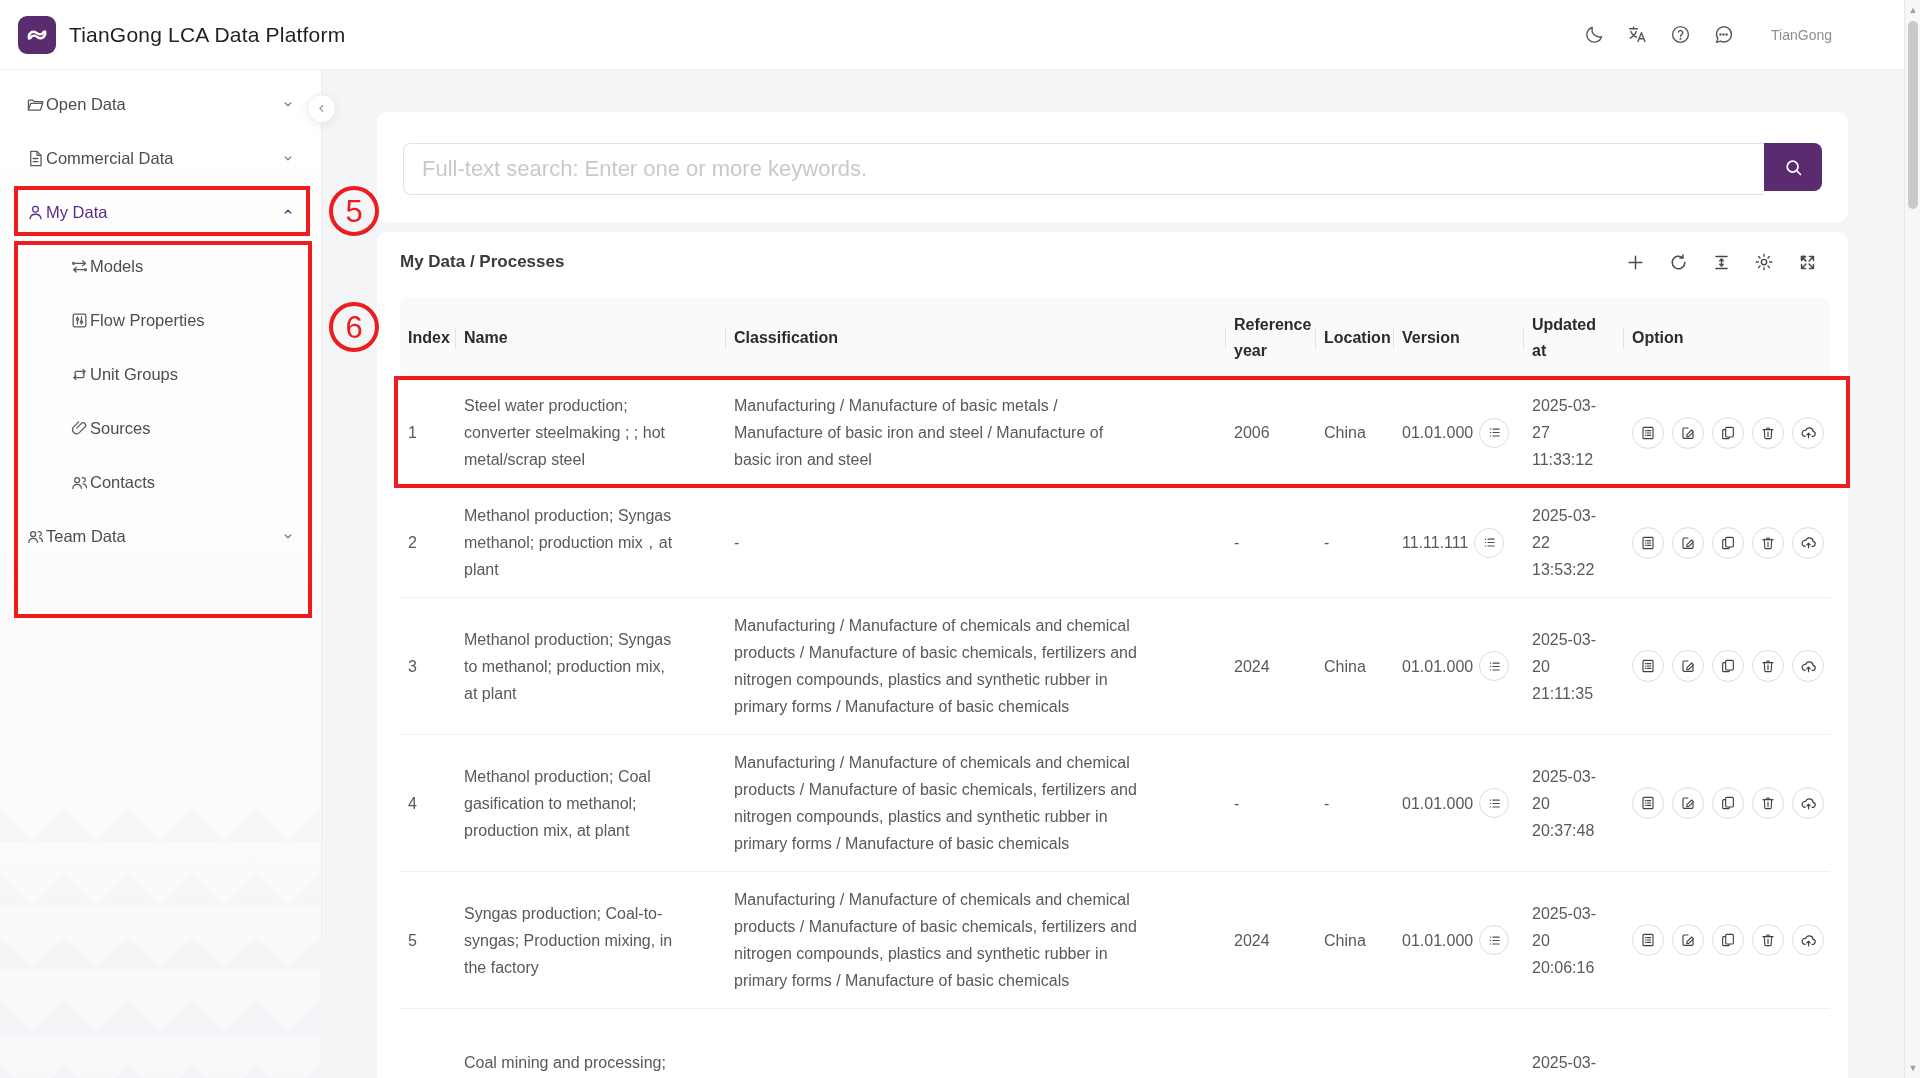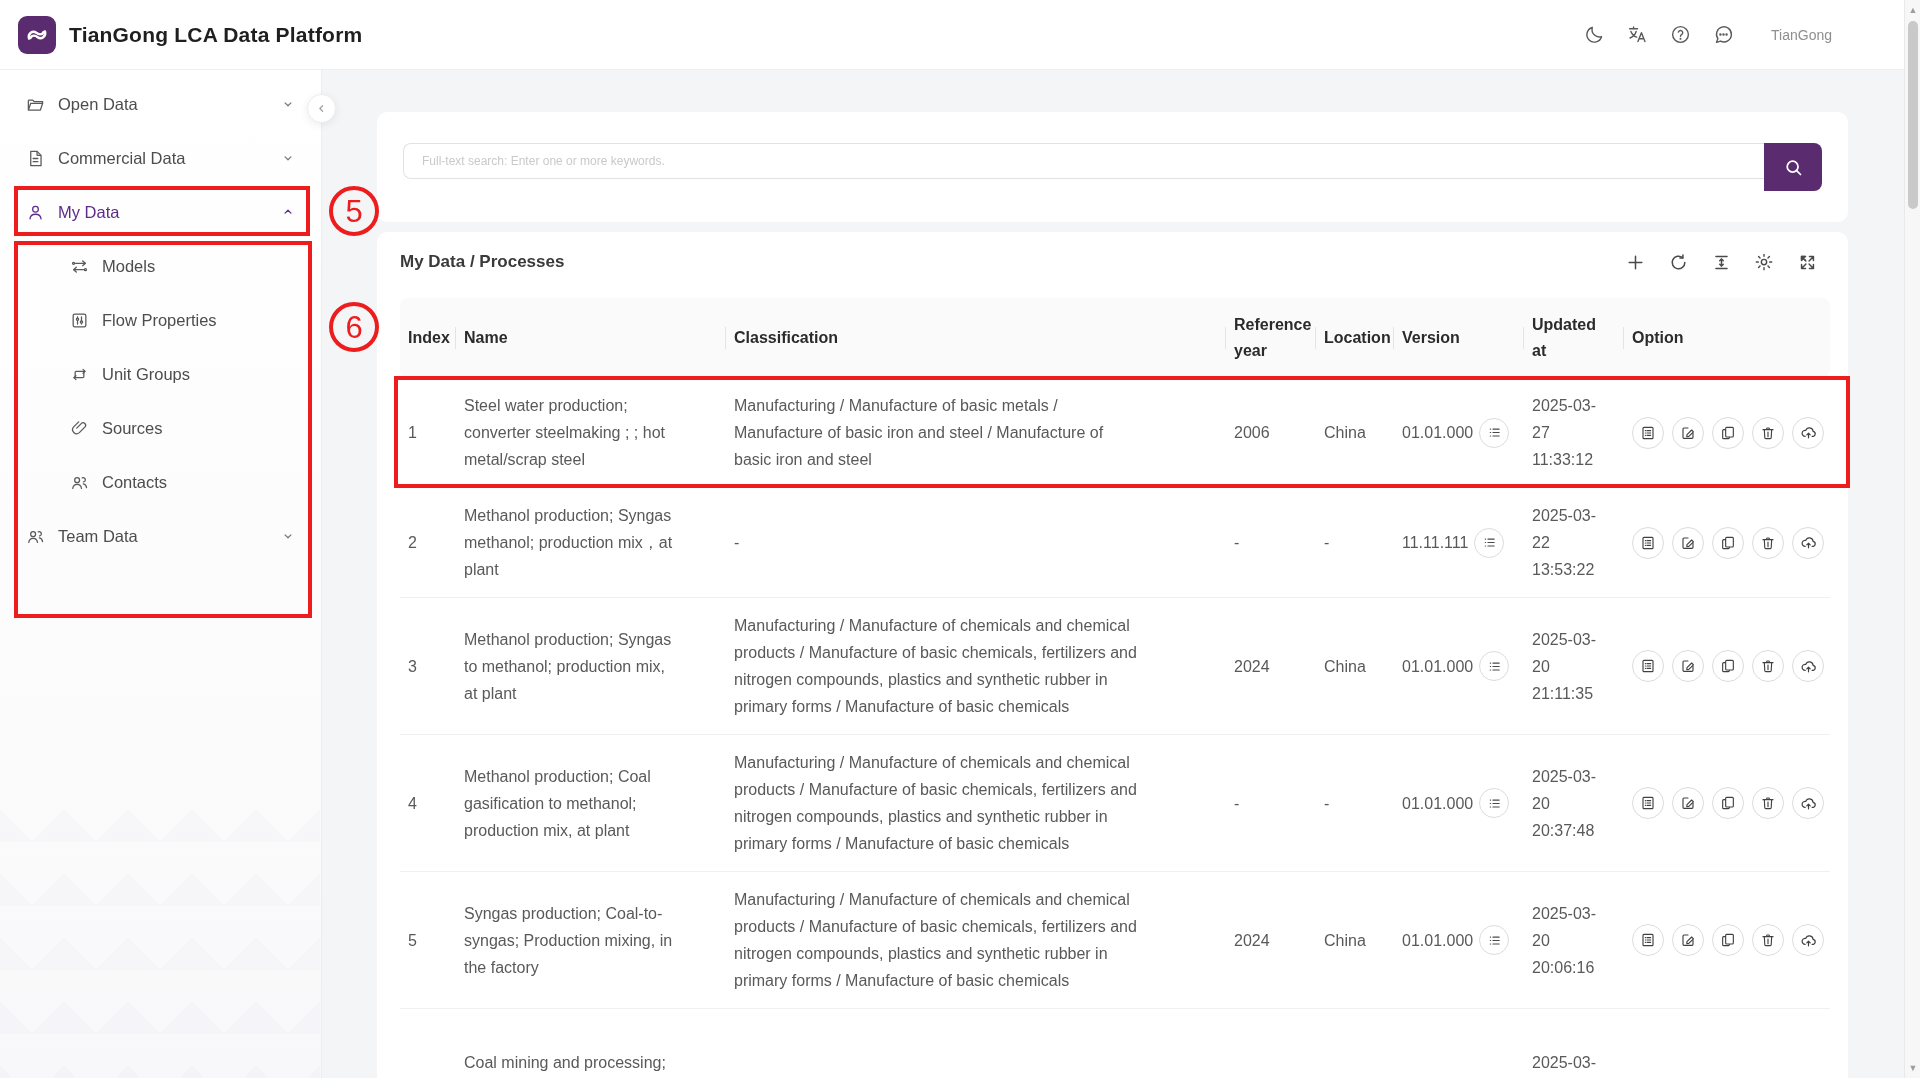--- a/index.html
+++ b/index.html
@@ -9,53 +9,53 @@
 html,body{width:1920px;height:1078px;overflow:hidden;background:#fff;
   font-family:"Liberation Sans",sans-serif;-webkit-font-smoothing:antialiased}
 svg{display:block}
 button{font-family:inherit}
 
 
 .topbar{height:70px;display:flex;align-items:center;padding:0 88px 0 18px;
   background:#fff;border-bottom:1px solid #f0f0f0;position:relative;z-index:5}
 .logo{width:38px;height:38px;border-radius:9px;background:var(--purple);
   display:flex;align-items:center;justify-content:center;cursor:pointer;flex:none}
-.app-title{margin-left:13px;font-size:21px;font-weight:700;color:#1f1f1f;letter-spacing:.2px}
+.app-title{margin-left:13px;font-size:21px;font-weight:400;color:#1f1f1f;letter-spacing:.2px}
 .topbar-right{margin-left:auto;display:flex;align-items:center;gap:21px;color:#595959}
 .top-icon{width:22px;height:22px;display:flex;align-items:center;justify-content:center;cursor:pointer;color:#595959}
 .username{color:#8f8f8f;font-size:14px;margin-left:16px;cursor:pointer}
 
 
 .layout{display:flex;height:1008px}
 .sidebar{width:322px;flex:none;position:relative;padding:12px 16px 0;
   background:linear-gradient(180deg,#ffffff 0%,#fbfbfc 70%,#f8f8fa 100%);
   border-right:1px solid #ededed}
 .sidebar::after{content:"";position:absolute;left:0;right:1px;bottom:0;height:300px;pointer-events:none;
   background:
    linear-gradient(45deg, rgba(120,110,140,.05) 25%, transparent 25.5%),
    linear-gradient(-45deg, rgba(120,110,140,.05) 25%, transparent 25.5%);
   background-size:64px 64px;opacity:.55}
-.side-item{height:44px;margin-bottom:10px;display:flex;align-items:center;gap:13px;
+.side-item{height:44px;margin-bottom:10px;display:flex;align-items:center;gap:1px;
   padding:0 10px;border-radius:8px;color:#4d4d4d;font-size:16.5px;cursor:pointer;position:relative;z-index:2}
 .side-item .s-icon{width:19px;height:19px;flex:none;color:#5a5a5a}
 .side-item .chev{margin-left:auto;color:#7a7a7a}
 .side-item.active{color:var(--activepurple)}
 .side-item.active .s-icon,.side-item.active .chev{color:var(--activepurple)}
 .sub-item{padding-left:54px}
 .sub-item.selected{background:#ececec}
 .collapse-btn{position:absolute;right:-15px;top:24px;width:29px;height:29px;border-radius:50%;
   background:#fff;border:1px solid #ededed;box-shadow:0 2px 8px rgba(0,0,0,.07);
   display:flex;align-items:center;justify-content:center;color:#a3a3a3;cursor:pointer;z-index:7}
 
 
 .main{flex:1;background:#f4f5f7;padding:42px 72px 0 55px;position:relative;overflow:visible}
 .card{background:#fff;border-radius:10px}
 .search-card{height:110px;padding:31px 26px;display:flex}
-.search-input{flex:1;height:36px;border:1px solid #e2e2e2;border-right:none;
-  border-radius:8px 0 0 8px;padding:0 18px;font-size:12px;color:#333;outline:none;background:#fff}
+.search-input{flex:1;height:52px;border:1px solid #e2e2e2;border-right:none;
+  border-radius:8px 0 0 8px;padding:0 18px;font-size:22px;color:#333;outline:none;background:#fff}
 .search-input::placeholder{color:#c9c9c9}
 .search-btn{width:58px;height:48px;background:var(--purple);border:none;
   border-radius:0 8px 8px 0;display:flex;align-items:center;justify-content:center;cursor:pointer}
 .content-card{margin-top:10px;height:920px;padding:20px 15px 0 23px}
 .crumb-row{display:flex;align-items:center;margin-bottom:26px;padding-right:16px}
 .breadcrumb{font-size:17px;font-weight:600;color:#3a3a3a}
 .toolbar{margin-left:auto;display:flex;align-items:center;gap:23px;color:#4a4a4a}
 .tool-icon{width:20px;height:20px;display:flex;align-items:center;justify-content:center;cursor:pointer;color:#4a4a4a}
 
 

